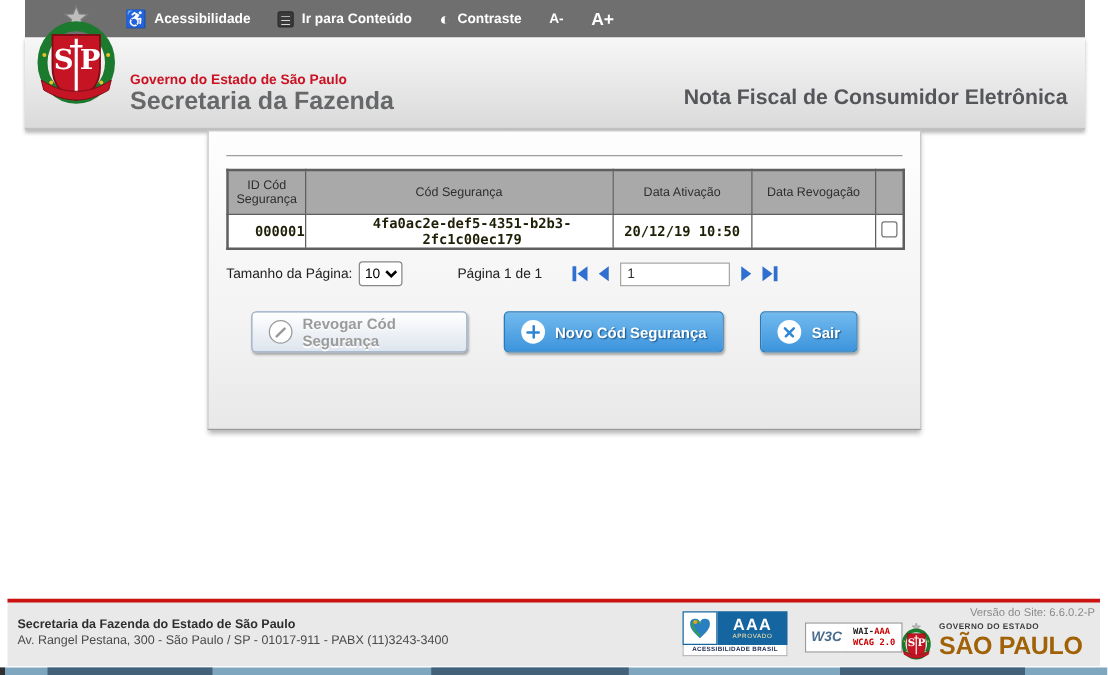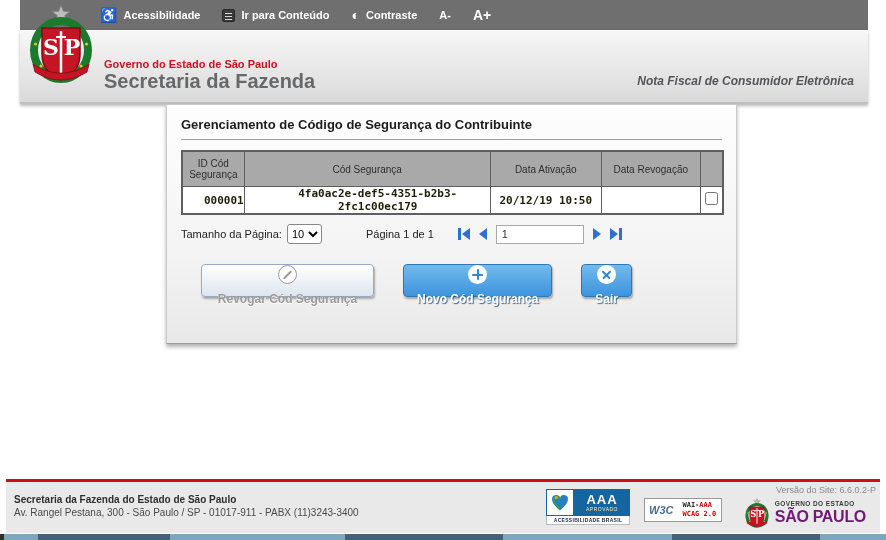--- a/index.html
+++ b/index.html
@@ -29,21 +29,21 @@
   
   .header {
     height:74px; background:linear-gradient(180deg,#f7f7f7,#dadada);
     border-bottom:2px solid #c0c0c0; box-shadow:0 2px 3px rgba(0,0,0,.28);
     display:flex; align-items:flex-end; position:relative;
   }
   .mainlogo { position:absolute; left:8px; top:-26px; width:66px; height:80px; }
   .header-text { margin-left:84px; padding-bottom:9px; }
   .gov-line { color:#cc1122; font-size:11px; font-weight:bold; }
   .agency { color:#66686a; font-size:20px; font-weight:bold; line-height:1.15; }
-  .app-title { margin-left:auto; padding:0 14px 14px 0; font-size:12px; font-weight:bold; color:#55565a;font-style:italic; }
+  .app-title { margin-left:auto; padding:0 14px 14px 0; font-size:17px; font-weight:bold; color:#55565a; }
 
   
   .panel {
     position:absolute; left:166px; top:104px; width:571px; height:240px;
     background:linear-gradient(180deg,#fefefe 0%, #f3f3f3 65%, #e8e8e8 100%);
     border:1px solid #c9c9c9; border-bottom-color:#9b9b9b;
     box-shadow:0 3px 4px rgba(0,0,0,.3);
     padding:12px 14px;
   }
   .panel-title { font-size:13px; font-weight:bold; color:#1c1c1c; }
@@ -74,21 +74,20 @@
   .tri.r { border-left:8px solid #2f6fd0; }
   .vbar { width:3px; height:12px; background:#2f6fd0; }
   .page-input { width:88px; height:19px; border:1px solid #a8a8a8; font-size:11px; padding-left:5px; color:#333; }
 
   
   .buttons { display:flex; align-items:center; margin-top:20px; }
   .btn {
     height:33px; border-radius:4px; display:flex; align-items:center; gap:8px;
     font-weight:bold; font-size:12px; padding:0 13px; cursor:pointer;
     box-shadow:1px 2px 2px rgba(0,0,0,.3);
-    flex-direction:column;
   }
   .btn-revoke { margin-left:20px; width:173px; border:1px solid #94aac5;
     background:linear-gradient(180deg,#ffffff,#dee5ee); color:#9b9b9b;
     text-shadow:0 1px 0 #fff; }
   .btn-blue { border:1px solid #2b7ab8; background:linear-gradient(180deg,#72baee,#3d94dc);
     color:#fff; text-shadow:1px 1px 1px rgba(15,70,120,.8); }
   .btn-new { margin-left:29px; }
   .btn-exit { margin-left:29px; }
   .icircle { width:19px; height:19px; border-radius:50%; background:#fff; position:relative;
     display:flex; align-items:center; justify-content:center; flex:0 0 auto; }
@@ -120,21 +119,21 @@
     border:1px solid #9a9a9a; }
   .w3c-left { background:#fff; color:#4a6e8e; font-weight:bold; font-size:11px;
     display:flex; align-items:center; padding:0 4px; font-style:italic; }
   .w3c-right { background:#ffffff; padding:2px 5px; line-height:1.3; font-size:7px; font-weight:bold;
     font-family:"DejaVu Sans Mono", monospace; }
   .w3c-dark { color:#222; } .w3c-red { color:#c00; }
 
   .gov-logo { position:absolute; right:14px; top:16px; display:flex; align-items:center; gap:6px; }
   .gl-text { line-height:1; }
   .gl-line1 { font-size:6.5px; font-weight:bold; color:#3a3a3a; letter-spacing:.4px; }
-  .gl-line2 { font-size:16px; font-weight:bold; color:#701a75; letter-spacing:-0.3px; margin-top:1px; }
+  .gl-line2 { font-size:20px; font-weight:bold; color:#a16207; letter-spacing:-0.3px; margin-top:1px; }
 
   .bottom-strip { position:absolute; left:0; bottom:0; width:886px; height:6px;
     background:
       linear-gradient(#44617a,#44617a) 38px 0/132px 6px no-repeat,
       linear-gradient(#44617a,#44617a) 345px 0/158px 6px no-repeat,
       linear-gradient(#44617a,#44617a) 672px 0/148px 6px no-repeat,
       linear-gradient(#2f2f2f,#2f2f2f) 0 0/4px 6px no-repeat,
       #7fa6bf; }
 </style>
 </head>
@@ -182,21 +181,20 @@
       </svg>
     <div class="header-text">
       <div class="gov-line">Governo do Estado de São Paulo</div>
       <div class="agency">Secretaria da Fazenda</div>
     </div>
     <div class="app-title">Nota Fiscal de Consumidor Eletrônica</div>
   </div>
 </div>
 
 <div class="panel">
-  <div class="panel-title">Gerenciamento de Código de Segurança do Contribuinte</div>
   <hr class="title-rule">
 
   <table class="codes">
     <thead>
       <tr>
         <th class="c-id">ID Cód Segurança</th>
         <th class="c-code">Cód Segurança</th>
         <th class="c-act">Data Ativação</th>
         <th class="c-rev">Data Revogação</th>
         <th class="c-chk"></th>

